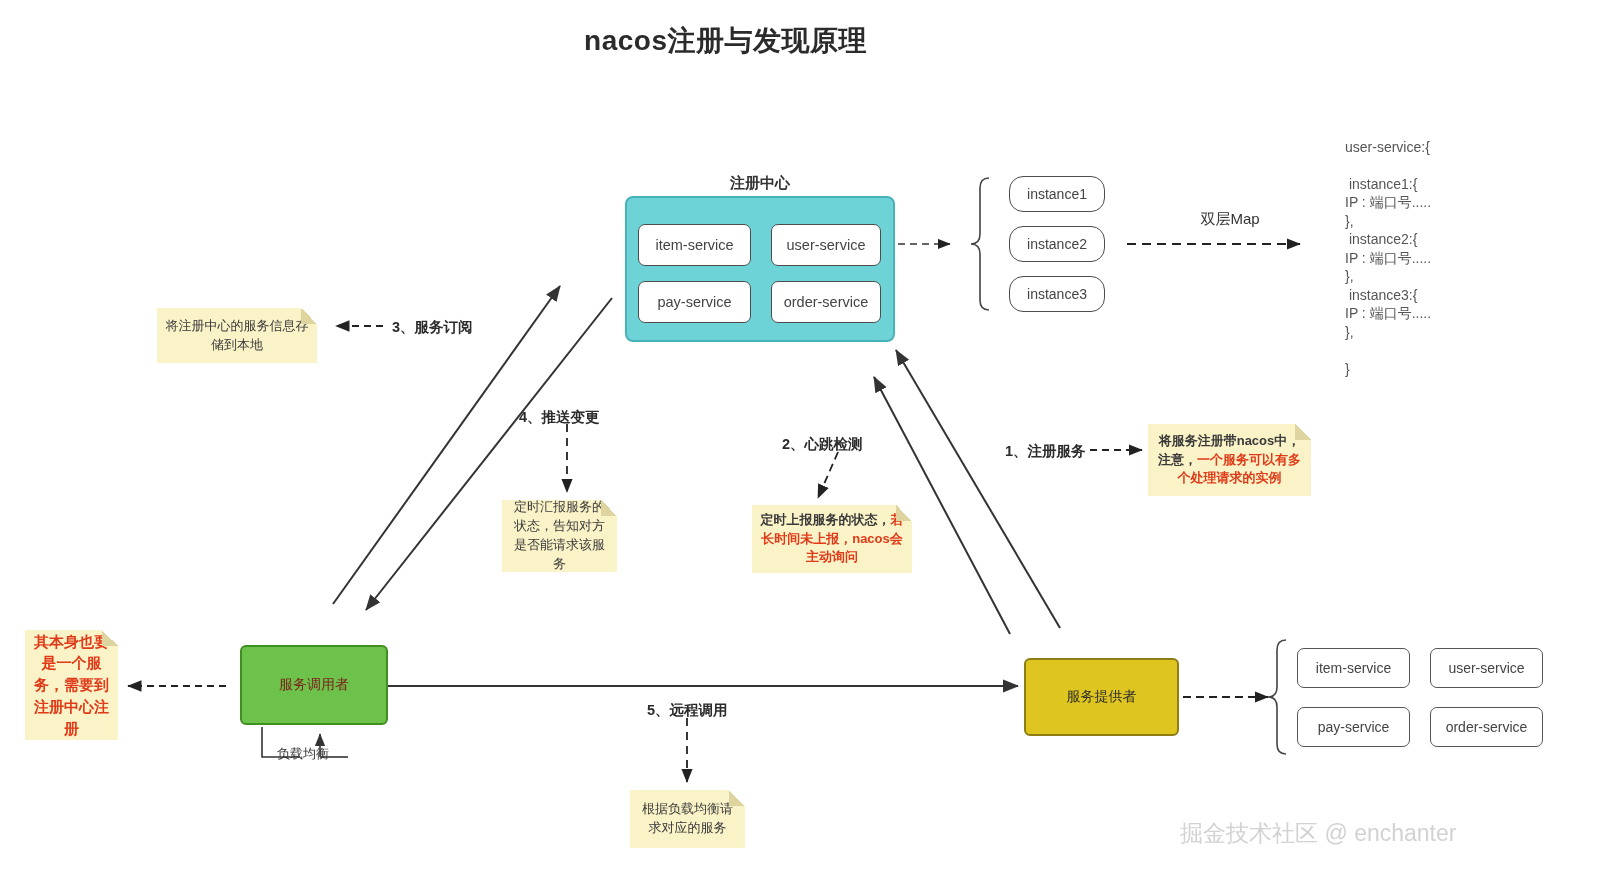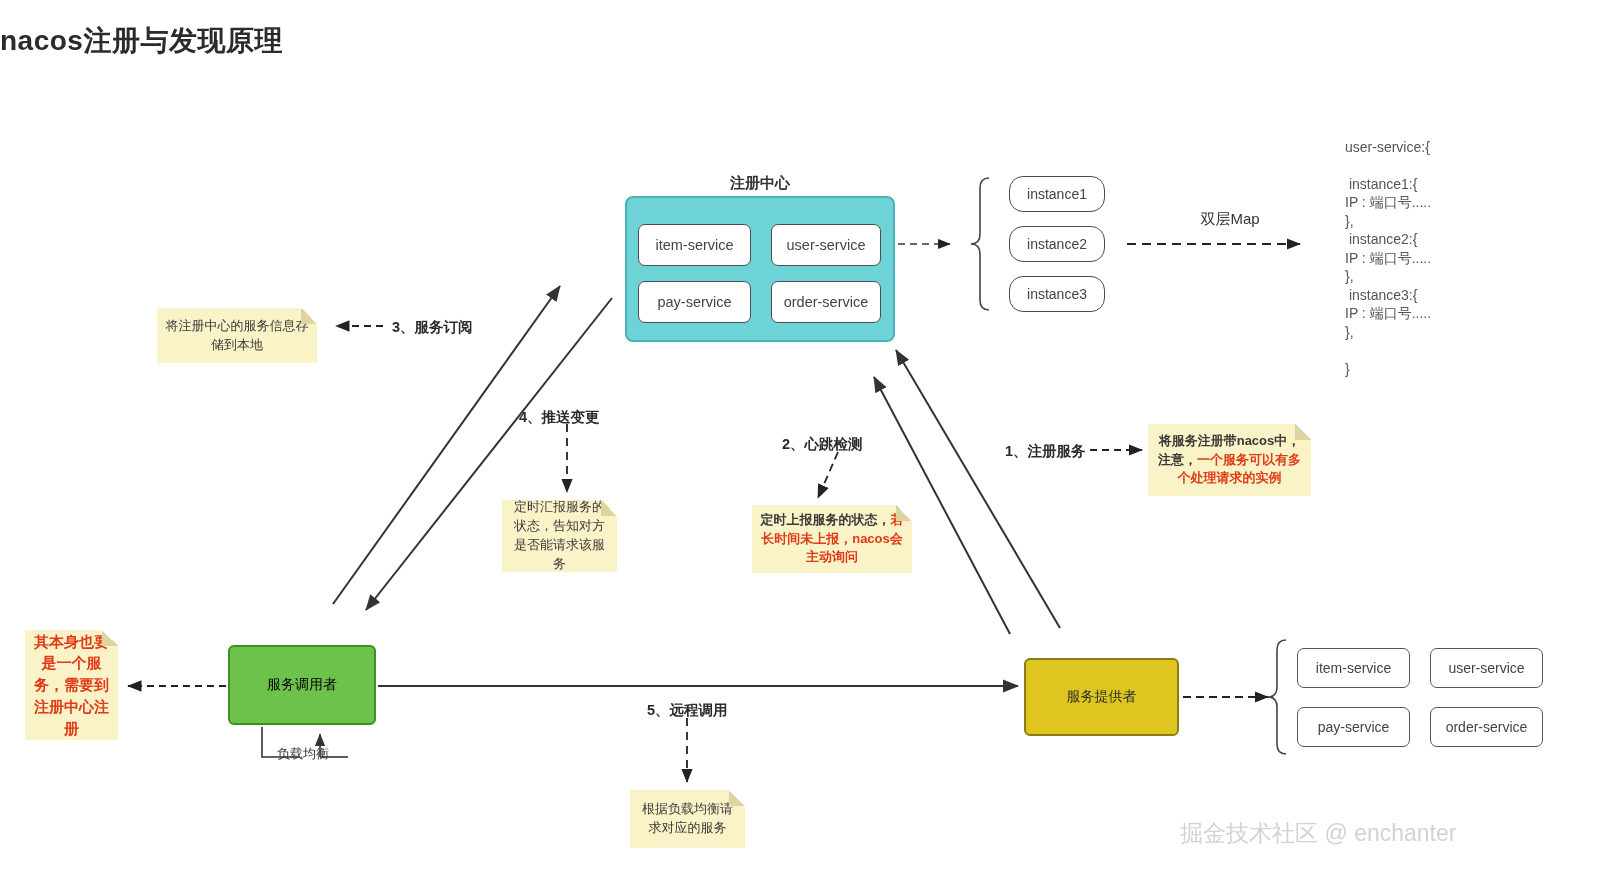--- a/index.html
+++ b/index.html
@@ -16,20 +16,21 @@
   }
   svg.layer{
     position:absolute;left:0;top:0;width:1600px;height:891px;
     pointer-events:none;
   }
   .abs{position:absolute;box-sizing:border-box;}
 
   
   #page-title{
     left:0;top:22px;width:1451px;
+    text-align:center;
     font-size:28px;
     font-weight:bold;
     color:#2b2b2b;
     letter-spacing:.5px;
   }
 
   
   #registry-label{
     left:625px;top:174px;width:270px;
     text-align:center;font-size:15px;font-weight:bold;color:#333;
@@ -101,24 +102,24 @@
     font-size:14.5px;font-weight:bold;color:#2b2b2b;white-space:nowrap;
   }
   #step3{left:392px;top:318px;}
   #step4{left:519px;top:408px;}
   #step2{left:782px;top:435px;}
   #step1{left:1005px;top:442px;}
   #step5{left:647px;top:701px;}
 
   
   #consumer-box{
-    left:228px;top:645px;width:148px;height:80px;
+    left:240px;top:645px;width:148px;height:80px;
     background:#6cc24a;border:2px solid #3f8f21;border-radius:6px;
     display:flex;align-items:center;justify-content:center;
-    font-size:14px;color:#000000;
+    font-size:14px;color:#7f1d1d;
   }
   #provider-box{
     left:1024px;top:658px;width:155px;height:78px;
     background:#dec51f;border:2px solid #8d7d14;border-radius:6px;
     display:flex;align-items:center;justify-content:center;
     font-size:14px;color:#2d2d2d;
   }
   #lb-label{
     left:258px;top:745px;width:90px;text-align:center;
     font-size:13px;color:#333;

